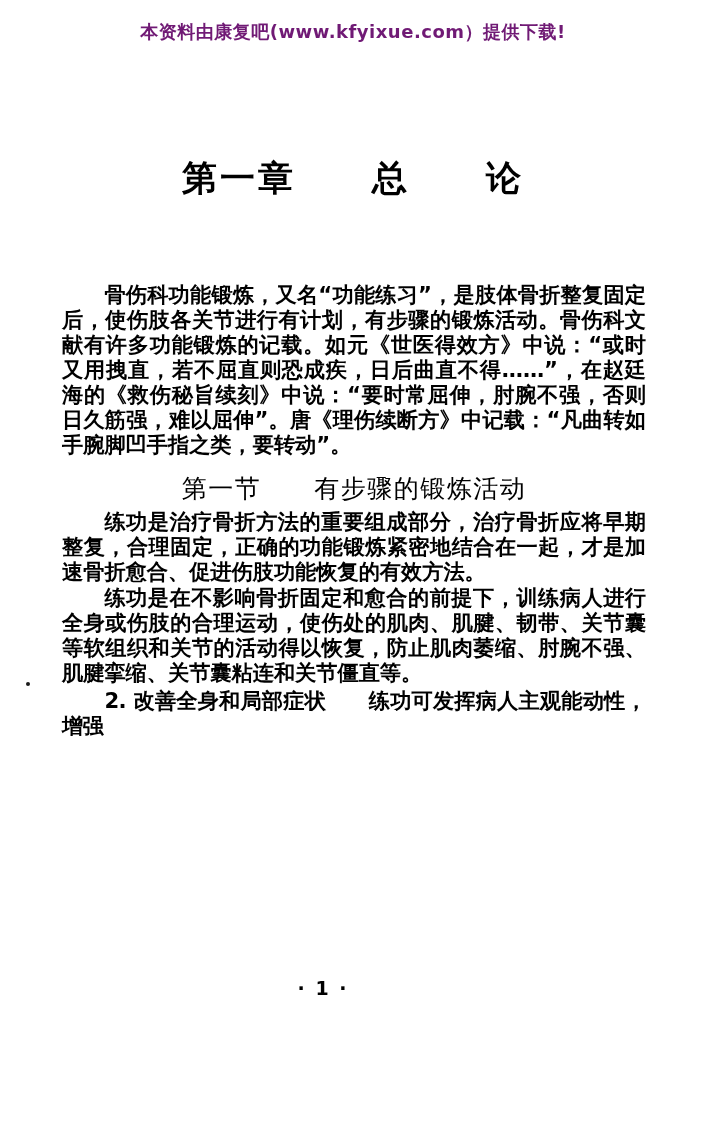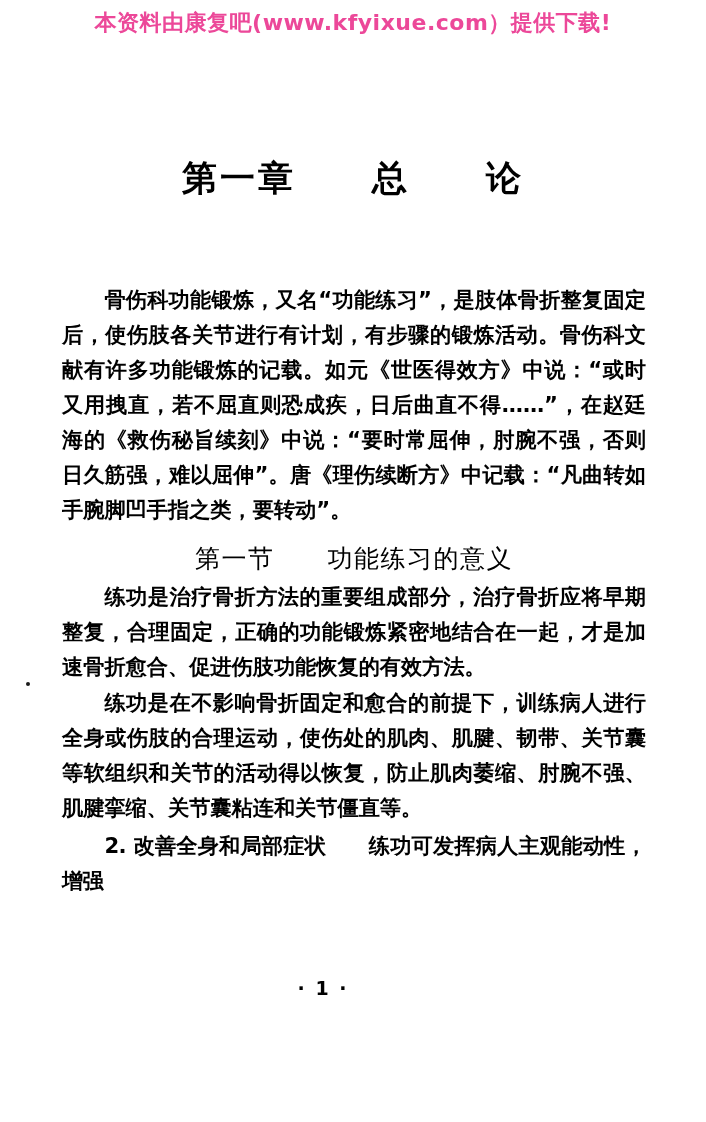--- a/index.html
+++ b/index.html
@@ -18,26 +18,26 @@
 
   .page {
     position: absolute;
     inset: 0;
     background: #ffffff;
   }
 
   
   .watermark {
     position: absolute;
-    top: 8px;
+    top: 20px;
     left: 0;
     width: 706px;
     text-align: center;
-    color: #ec4899;
-    font-size: 22px;
+    color: #701a75;
+    font-size: 18px;
     font-weight: bold;
     letter-spacing: 0.5px;
     white-space: nowrap;
     font-family: "DejaVu Sans", sans-serif;
     -webkit-font-smoothing: none;
   }
 
   
   .chapter-title {
     position: absolute;
@@ -56,21 +56,21 @@
   .body-block {
     position: absolute;
     left: 62px;
     width: 584px;
     top: 282px;
   }
 
   p.para {
     margin: 0 0 1px 0;
     font-size: 21.2px;
-    line-height: 35px;
+    line-height: 25px;
     font-weight: bold;
     text-align: justify;
     text-justify: inter-ideograph;
     text-indent: 2em;
     letter-spacing: 0px;
     font-family: "DejaVu Sans", sans-serif;
     word-break: break-all;
   }
 
   p.para.tight { letter-spacing: -0.6px; }
@@ -125,21 +125,21 @@
   <div class="chapter-title">第一章　　总　　论</div>
 
   <div class="speck"></div>
 
   <div class="body-block">
 
     <p class="para">骨伤科功能锻炼，又名“功能练习”，是肢体骨折整复固定后，使伤肢各关节进行有计划，有步骤的锻炼活动。骨伤科文献有许多功能锻炼的记载。如元《世医得效方》中说：“或时又用拽直，若不屈直则恐成疾，日后曲直不得……”，在赵廷海的《救伤秘旨续刻》中说：“要时常屈伸，肘腕不强，否则日久筋强，难以屈伸”。唐《理伤续断方》中记载：“凡曲转如手腕脚凹手指之类，要转动”。</p>
 
     <div class="spacer-sm"></div>
 
-    <h2 class="section-heading">第一节　　功能练习的意义</h2>
+    <h2 class="section-heading">第一节　　有步骤的锻炼活动</h2>
 
     <p class="para">练功是治疗骨折方法的重要组成部分，治疗骨折应将早期整复，合理固定，正确的功能锻炼紧密地结合在一起，才是加速骨折愈合、促进伤肢功能恢复的有效方法。</p>
 
     <p class="para">练功是在不影响骨折固定和愈合的前提下，训练病人进行全身或伤肢的合理运动，使伤处的肌肉、肌腱、韧带、关节囊等软组织和关节的活动得以恢复，防止肌肉萎缩、肘腕不强、肌腱挛缩、关节囊粘连和关节僵直等。</p>
 
     <div class="spacer-xs"></div>
 
 
 
     <p class="para tight">2. 改善全身和局部症状　　练功可发挥病人主观能动性，增强</p>

